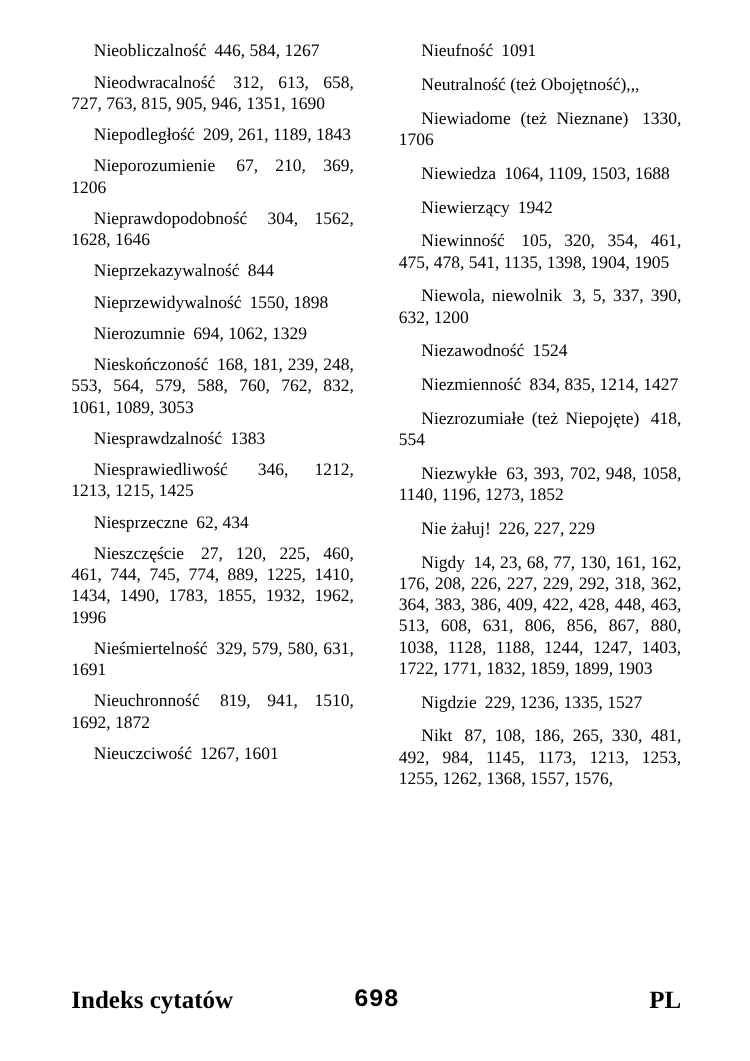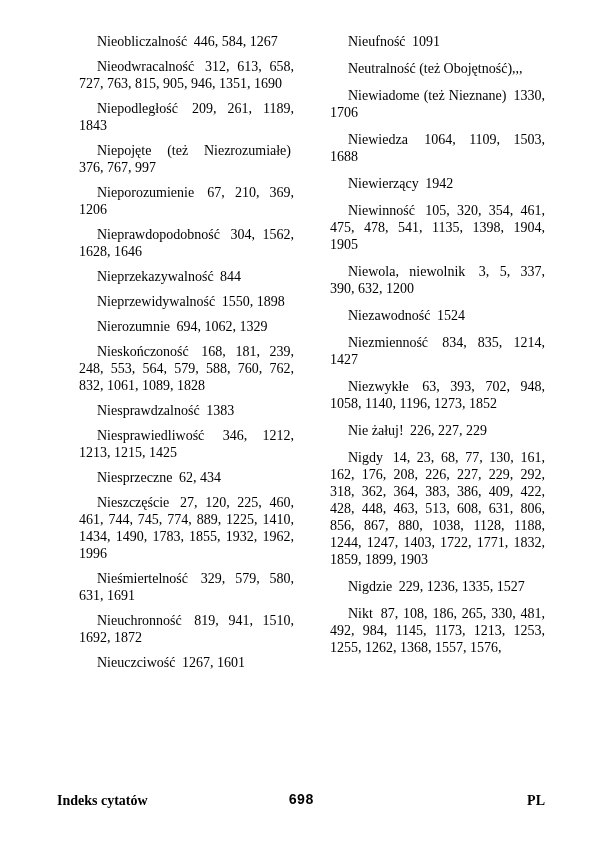--- a/index.html
+++ b/index.html
@@ -13,80 +13,79 @@
     overflow: hidden;
   }
   .page { position: absolute; inset: 0; }
   .columns {
     position: absolute;
     top: 33px;
     left: 57px;
     right: 55px;
     display: flex;
     gap: 36px;
-    margin-left: 22px;
   }
   .column { flex: 1 1 0; min-width: 0; }
   .entry {
     margin: 0 0 8px 0;
     font-size: 14px;
     line-height: 17px;
     text-align: justify;
     text-indent: 18px;
   }
   .column.right .entry { margin-bottom: 10px; }
   .term { padding-right: 3px; }
   .footer {
     position: absolute;
     left: 57px;
     right: 55px;
     top: 792px;
     display: grid;
     grid-template-columns: 1fr auto 1fr;
     font-weight: bold;
-    font-size: 14px;
+    font-size: 20px;
     line-height: 17px;
   }
   .footer .center { justify-self: center; font-family: Liberation Mono, monospace; }
   .footer .right { justify-self: end; }
 </style>
 </head>
 <body>
 
 <div class="page">
   <div class="columns">
     <div class="column left" id="col-left">
         <p class="entry"><span class="term">Nieobliczalność</span> <span class="refs">446, 584, 1267</span></p>
         <p class="entry"><span class="term">Nieodwracalność</span> <span class="refs">312, 613, 658, 727, 763, 815, 905, 946, 1351, 1690</span></p>
         <p class="entry"><span class="term">Niepodległość</span> <span class="refs">209, 261, 1189, 1843</span></p>
-        <p class="entry"><span class="term">Niepojęte (też Niezrozumiałe)</span> <span class="refs">376, 767, 997</span></p>
         <p class="entry"><span class="term">Nieporozumienie</span> <span class="refs">67, 210, 369, 1206</span></p>
         <p class="entry"><span class="term">Nieprawdopodobność</span> <span class="refs">304, 1562, 1628, 1646</span></p>
         <p class="entry"><span class="term">Nieprzekazywalność</span> <span class="refs">844</span></p>
         <p class="entry"><span class="term">Nieprzewidywalność</span> <span class="refs">1550, 1898</span></p>
         <p class="entry"><span class="term">Nierozumnie</span> <span class="refs">694, 1062, 1329</span></p>
-        <p class="entry"><span class="term">Nieskończoność</span> <span class="refs">168, 181, 239, 248, 553, 564, 579, 588, 760, 762, 832, 1061, 1089, 1828</span></p>
+        <p class="entry"><span class="term">Nieskończoność</span> <span class="refs">168, 181, 239, 248, 553, 564, 579, 588, 760, 762, 832, 1061, 1089, 3053</span></p>
         <p class="entry"><span class="term">Niesprawdzalność</span> <span class="refs">1383</span></p>
         <p class="entry"><span class="term">Niesprawiedliwość</span> <span class="refs">346, 1212, 1213, 1215, 1425</span></p>
         <p class="entry"><span class="term">Niesprzeczne</span> <span class="refs">62, 434</span></p>
         <p class="entry"><span class="term">Nieszczęście</span> <span class="refs">27, 120, 225, 460, 461, 744, 745, 774, 889, 1225, 1410, 1434, 1490, 1783, 1855, 1932, 1962, 1996</span></p>
         <p class="entry"><span class="term">Nieśmiertelność</span> <span class="refs">329, 579, 580, 631, 1691</span></p>
         <p class="entry"><span class="term">Nieuchronność</span> <span class="refs">819, 941, 1510, 1692, 1872</span></p>
         <p class="entry"><span class="term">Nieuczciwość</span> <span class="refs">1267, 1601</span></p>
       </div>
     <div class="column right" id="col-right">
         <p class="entry"><span class="term">Nieufność</span> <span class="refs">1091</span></p>
         <p class="entry"><span class="term">Neutralność (też Obojętność),,,</span> <span class="refs"></span></p>
         <p class="entry"><span class="term">Niewiadome (też Nieznane)</span> <span class="refs">1330, 1706</span></p>
         <p class="entry"><span class="term">Niewiedza</span> <span class="refs">1064, 1109, 1503, 1688</span></p>
         <p class="entry"><span class="term">Niewierzący</span> <span class="refs">1942</span></p>
         <p class="entry"><span class="term">Niewinność</span> <span class="refs">105, 320, 354, 461, 475, 478, 541, 1135, 1398, 1904, 1905</span></p>
         <p class="entry"><span class="term">Niewola, niewolnik</span> <span class="refs">3, 5, 337, 390, 632, 1200</span></p>
         <p class="entry"><span class="term">Niezawodność</span> <span class="refs">1524</span></p>
         <p class="entry"><span class="term">Niezmienność</span> <span class="refs">834, 835, 1214, 1427</span></p>
+        <p class="entry"><span class="term">Niezrozumiałe (też Niepojęte)</span> <span class="refs">418, 554</span></p>
         <p class="entry"><span class="term">Niezwykłe</span> <span class="refs">63, 393, 702, 948, 1058, 1140, 1196, 1273, 1852</span></p>
         <p class="entry"><span class="term">Nie żałuj!</span> <span class="refs">226, 227, 229</span></p>
         <p class="entry"><span class="term">Nigdy</span> <span class="refs">14, 23, 68, 77, 130, 161, 162, 176, 208, 226, 227, 229, 292, 318, 362, 364, 383, 386, 409, 422, 428, 448, 463, 513, 608, 631, 806, 856, 867, 880, 1038, 1128, 1188, 1244, 1247, 1403, 1722, 1771, 1832, 1859, 1899, 1903</span></p>
         <p class="entry"><span class="term">Nigdzie</span> <span class="refs">229, 1236, 1335, 1527</span></p>
         <p class="entry"><span class="term">Nikt</span> <span class="refs">87, 108, 186, 265, 330, 481, 492, 984, 1145, 1173, 1213, 1253, 1255, 1262, 1368, 1557, 1576,</span></p>
       </div>
   </div>
   <div class="footer">
     <span class="left">Indeks cytatów</span>
     <span class="center">698</span>

